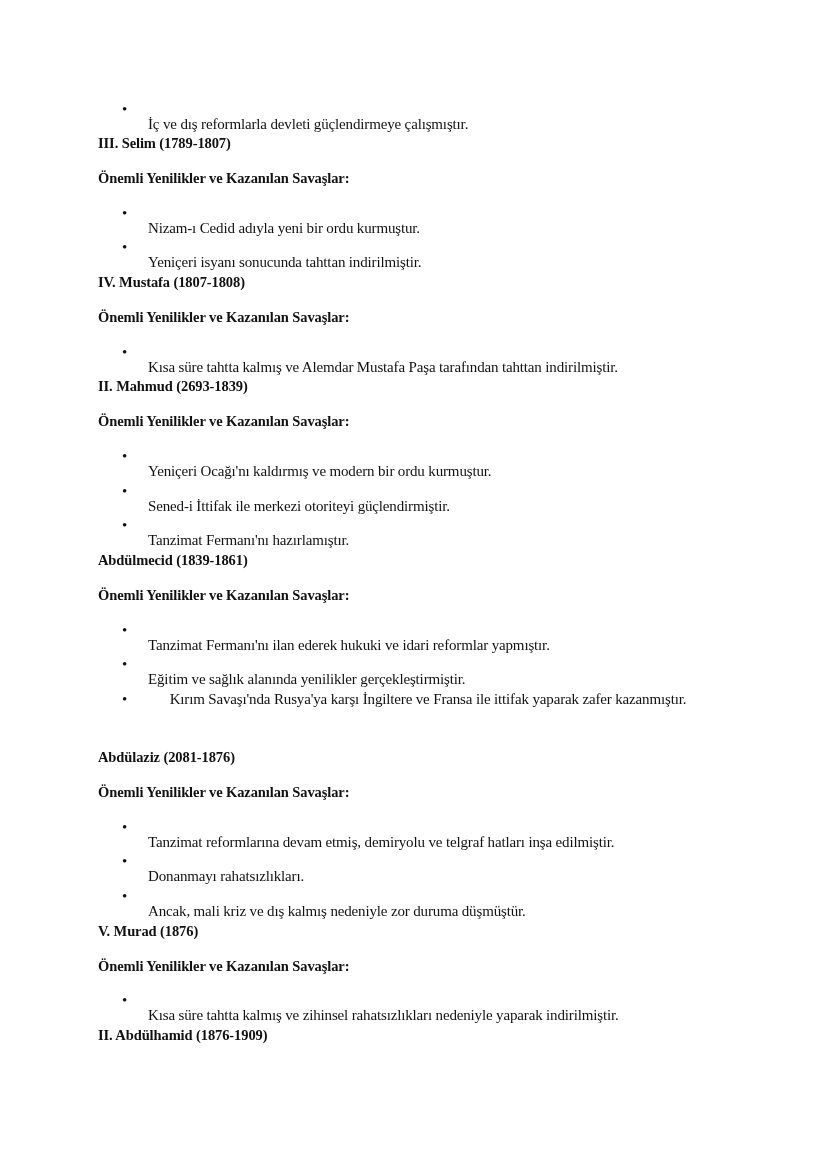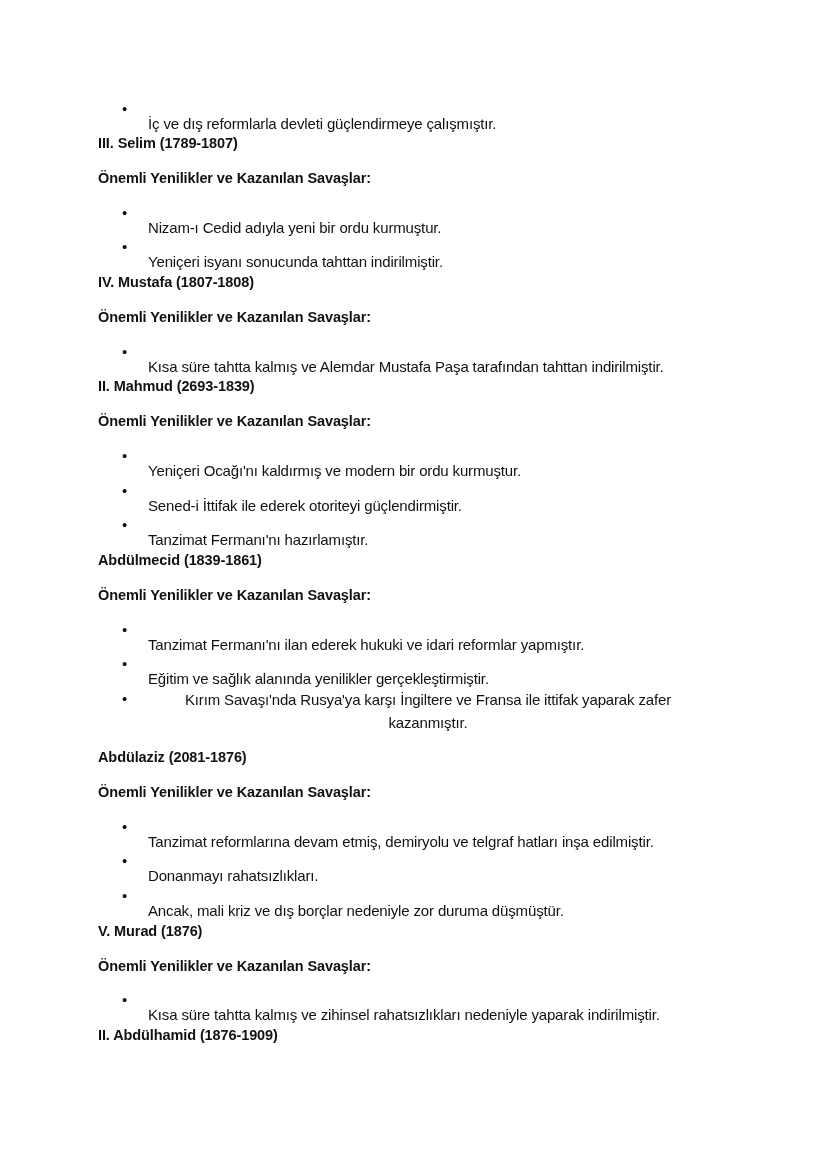--- a/index.html
+++ b/index.html
@@ -1,21 +1,21 @@
 <!DOCTYPE html>
 <html><head>
   <meta charset="utf-8">
   <style>
     html, body { margin: 0; padding: 0; background: #ffffff; }
     body {
       width: 828px; height: 1171px; position: relative; overflow: hidden;
       font-family: "Liberation Sans", sans-serif; color: #111;
     }
     .page { position: absolute; left: 0; top: 0; width: 828px; height: 1171px; }
-    .line { position: absolute; left: 0; white-space: nowrap; font-size: 15px; line-height: 18px; }
+    .line { position: absolute; left: 0; white-space: nowrap; font-size: 15px; line-height: 18px; font-family: Liberation Serif, serif; }
     .heading { left: 98px; font-weight: bold; font-size: 14.5px; letter-spacing: -0.1px; }
     .bullet-row { left: 122px; font-size: 15px; }
     .bullet-dot { position: absolute; left: 0; top: 0; width: 24px; font-size: 15px; }
     .bullet-text { position: absolute; left: 26px; top: 15px; white-space: nowrap; letter-spacing: -0.15px; }
     .bullet-text.wrap { white-space: normal; width: 560px; line-height: 23px; top: -2px; text-align: center; }
   </style>
 </head>
 <body>
 
 <div class="page">
@@ -44,21 +44,21 @@
   </div>
 
   <div class="line heading" style="top:377px">II. Mahmud (2693-1839)</div>
   <div class="line heading" style="top:412px">Önemli Yenilikler ve Kazanılan Savaşlar:</div>
   <div class="line bullet-row" style="top:447px">
     <span class="bullet-dot">•</span>
     <span class="bullet-text">Yeniçeri Ocağı'nı kaldırmış ve modern bir ordu kurmuştur.</span>
   </div>
   <div class="line bullet-row" style="top:482px">
     <span class="bullet-dot">•</span>
-    <span class="bullet-text">Sened-i İttifak ile ederek otoriteyi güçlendirmiştir.</span>
+    <span class="bullet-text">Sened-i İttifak ile merkezi otoriteyi güçlendirmiştir.</span>
   </div>
   <div class="line bullet-row" style="top:516px">
     <span class="bullet-dot">•</span>
     <span class="bullet-text">Tanzimat Fermanı'nı hazırlamıştır.</span>
   </div>
 
   <div class="line heading" style="top:551px">Abdülmecid (1839-1861)</div>
   <div class="line heading" style="top:586px">Önemli Yenilikler ve Kazanılan Savaşlar:</div>
   <div class="line bullet-row" style="top:621px">
     <span class="bullet-dot">•</span>
@@ -78,21 +78,21 @@
   <div class="line bullet-row" style="top:818px">
     <span class="bullet-dot">•</span>
     <span class="bullet-text">Tanzimat reformlarına devam etmiş, demiryolu ve telgraf hatları inşa edilmiştir.</span>
   </div>
   <div class="line bullet-row" style="top:852px">
     <span class="bullet-dot">•</span>
     <span class="bullet-text">Donanmayı rahatsızlıkları.</span>
   </div>
   <div class="line bullet-row" style="top:887px">
     <span class="bullet-dot">•</span>
-    <span class="bullet-text">Ancak, mali kriz ve dış borçlar nedeniyle zor duruma düşmüştür.</span>
+    <span class="bullet-text">Ancak, mali kriz ve dış kalmış nedeniyle zor duruma düşmüştür.</span>
   </div>
 
   <div class="line heading" style="top:922px">V. Murad (1876)</div>
   <div class="line heading" style="top:957px">Önemli Yenilikler ve Kazanılan Savaşlar:</div>
   <div class="line bullet-row" style="top:991px">
     <span class="bullet-dot">•</span>
     <span class="bullet-text">Kısa süre tahtta kalmış ve zihinsel rahatsızlıkları nedeniyle yaparak indirilmiştir.</span>
   </div>
 
   <div class="line heading" style="top:1026px">II. Abdülhamid (1876-1909)</div>

